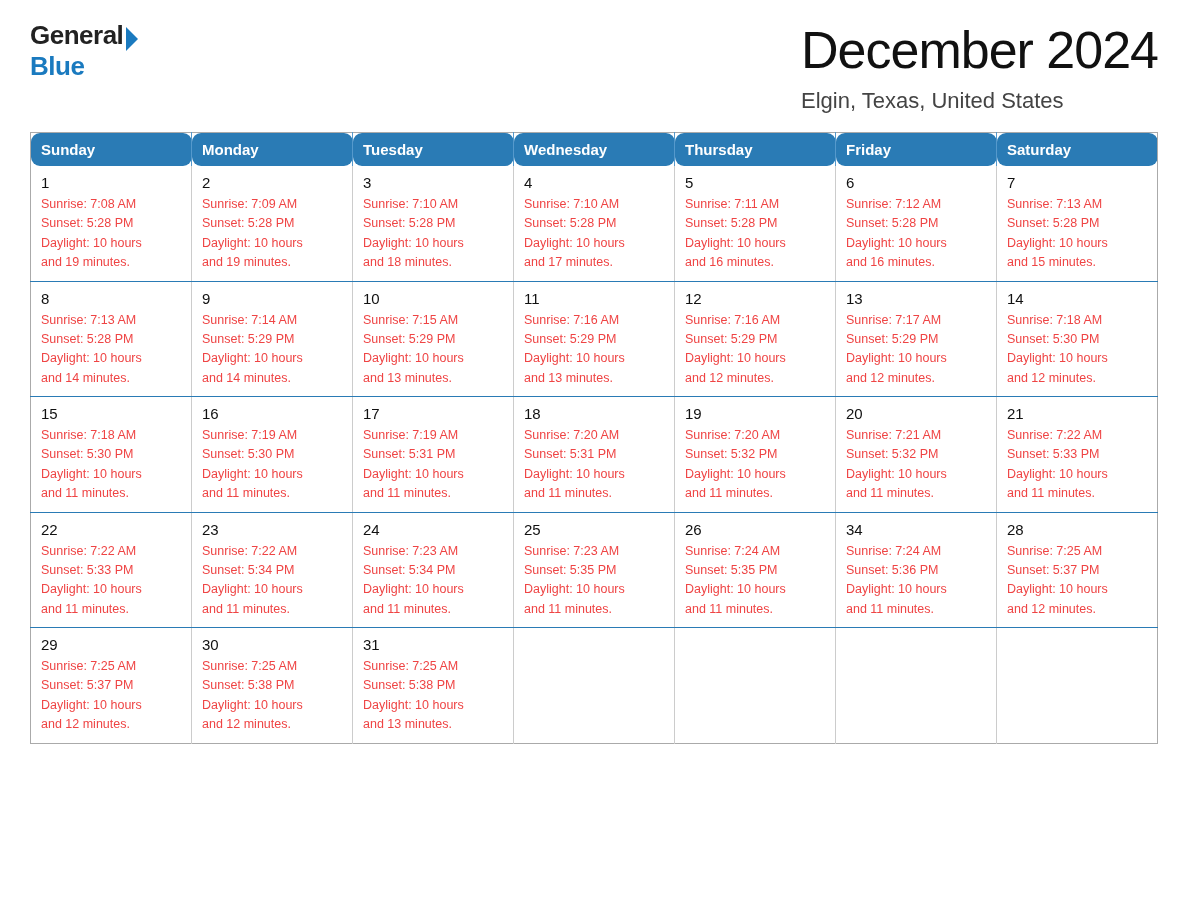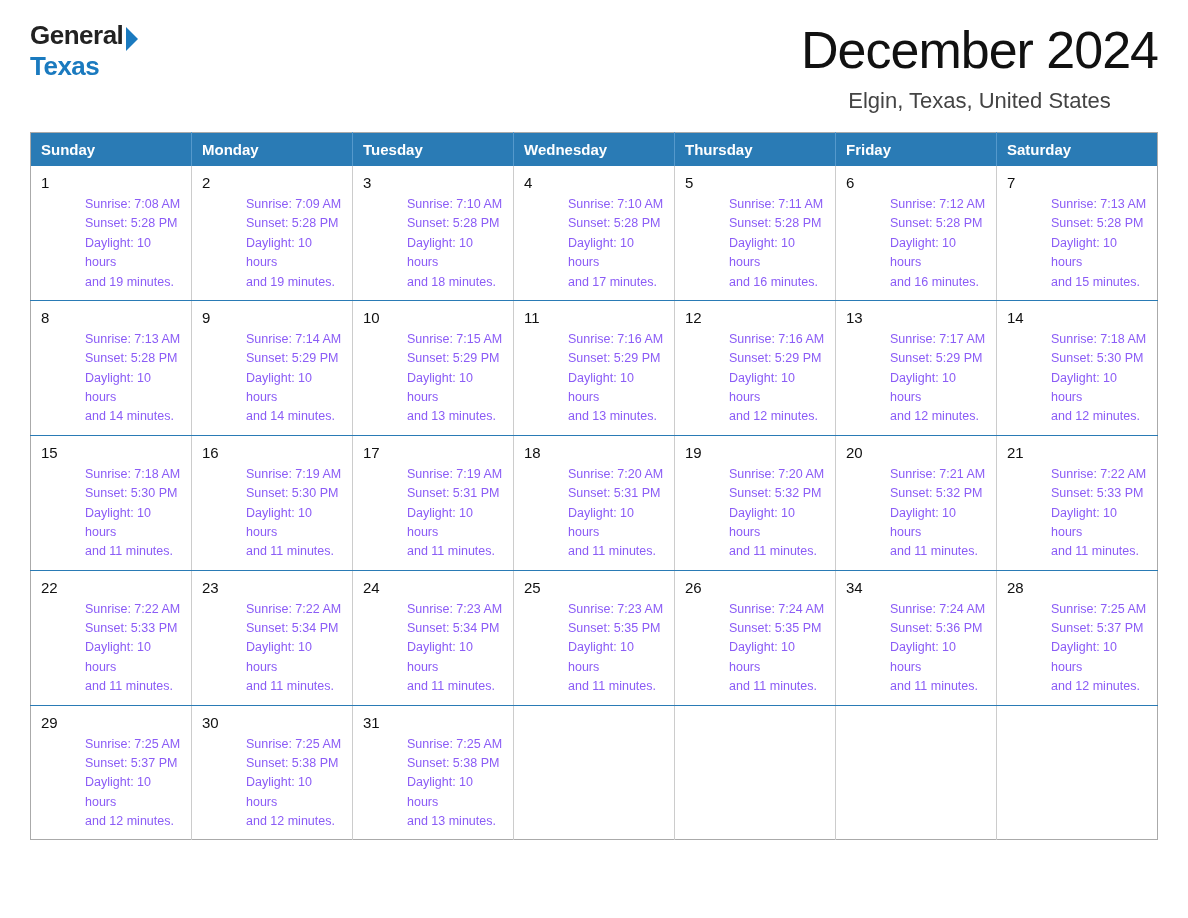--- a/index.html
+++ b/index.html
@@ -41,21 +41,21 @@
       margin-left: 3px;
       margin-top: -4px;
     }
     .logo-text-blue {
       font-size: 26px;
       font-weight: bold;
       color: #1a7abf;
       letter-spacing: -0.5px;
     }
     .title-area {
-      text-align: center;
+      text-align: left;
     }
     .month-title {
       font-size: 52px;
       font-weight: normal;
       color: #111;
       letter-spacing: -1px;
     }
     .location-title {
       font-size: 22px;
       color: #444;
@@ -67,20 +67,21 @@
       border: 1.5px solid #aaa;
     }
     .calendar-table thead tr th {
       background-color: #2a7bb5;
       color: #fff;
       font-size: 15px;
       font-weight: bold;
       padding: 8px 10px;
       text-align: left;
       border-right: 1px solid #5599cc;
+      border-radius: 9px;
     }
     .calendar-table thead tr th:last-child {
       border-right: none;
     }
     .calendar-table tbody tr td {
       vertical-align: top;
       padding: 8px 10px;
       border-right: 1px solid #ccc;
       border-bottom: 1px solid #2a7bb5;
       font-size: 12.5px;
@@ -96,37 +97,36 @@
     }
     .day-number {
       font-size: 15px;
       font-weight: normal;
       color: #111;
       display: block;
       margin-bottom: 4px;
     }
     .day-info {
       line-height: 1.55;
-      color: #8b5cf6;
-      margin-left: 44px;
+      color: #ef4444;
     }
     .empty-cell {
       background: #fff;
     }
   </style>
 </head>
 <body>
 
 <div class="header-area">
   <div class="logo">
     <div class="logo-top">
       <span class="logo-text-general">General</span>
       <div class="logo-arrow"></div>
     </div>
-    <span class="logo-text-blue">Texas</span>
+    <span class="logo-text-blue">Blue</span>
   </div>
   <div class="title-area">
     <div class="month-title">December 2024</div>
     <div class="location-title">Elgin, Texas, United States</div>
   </div>
 </div>
 
 <table class="calendar-table">
   <thead>
     <tr>

